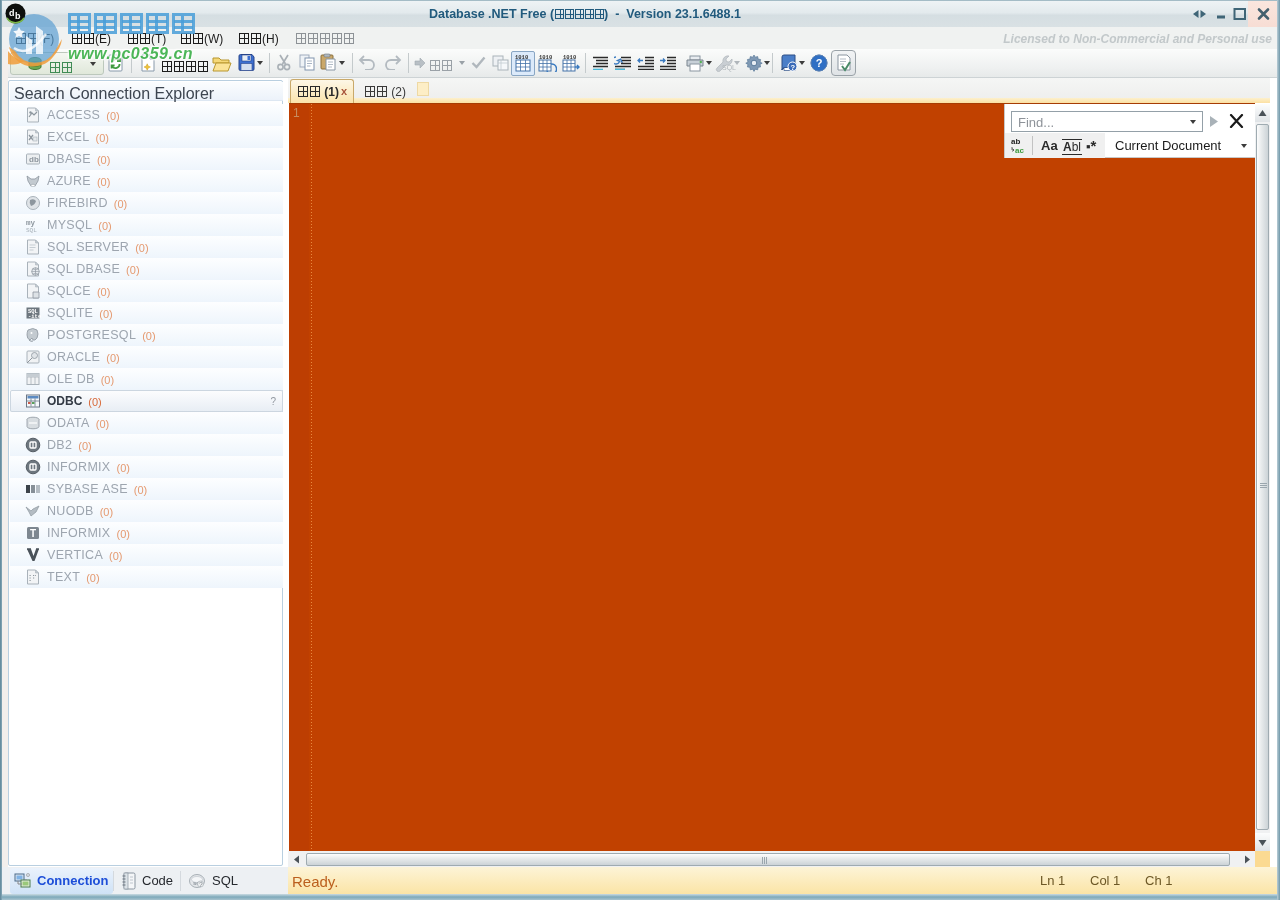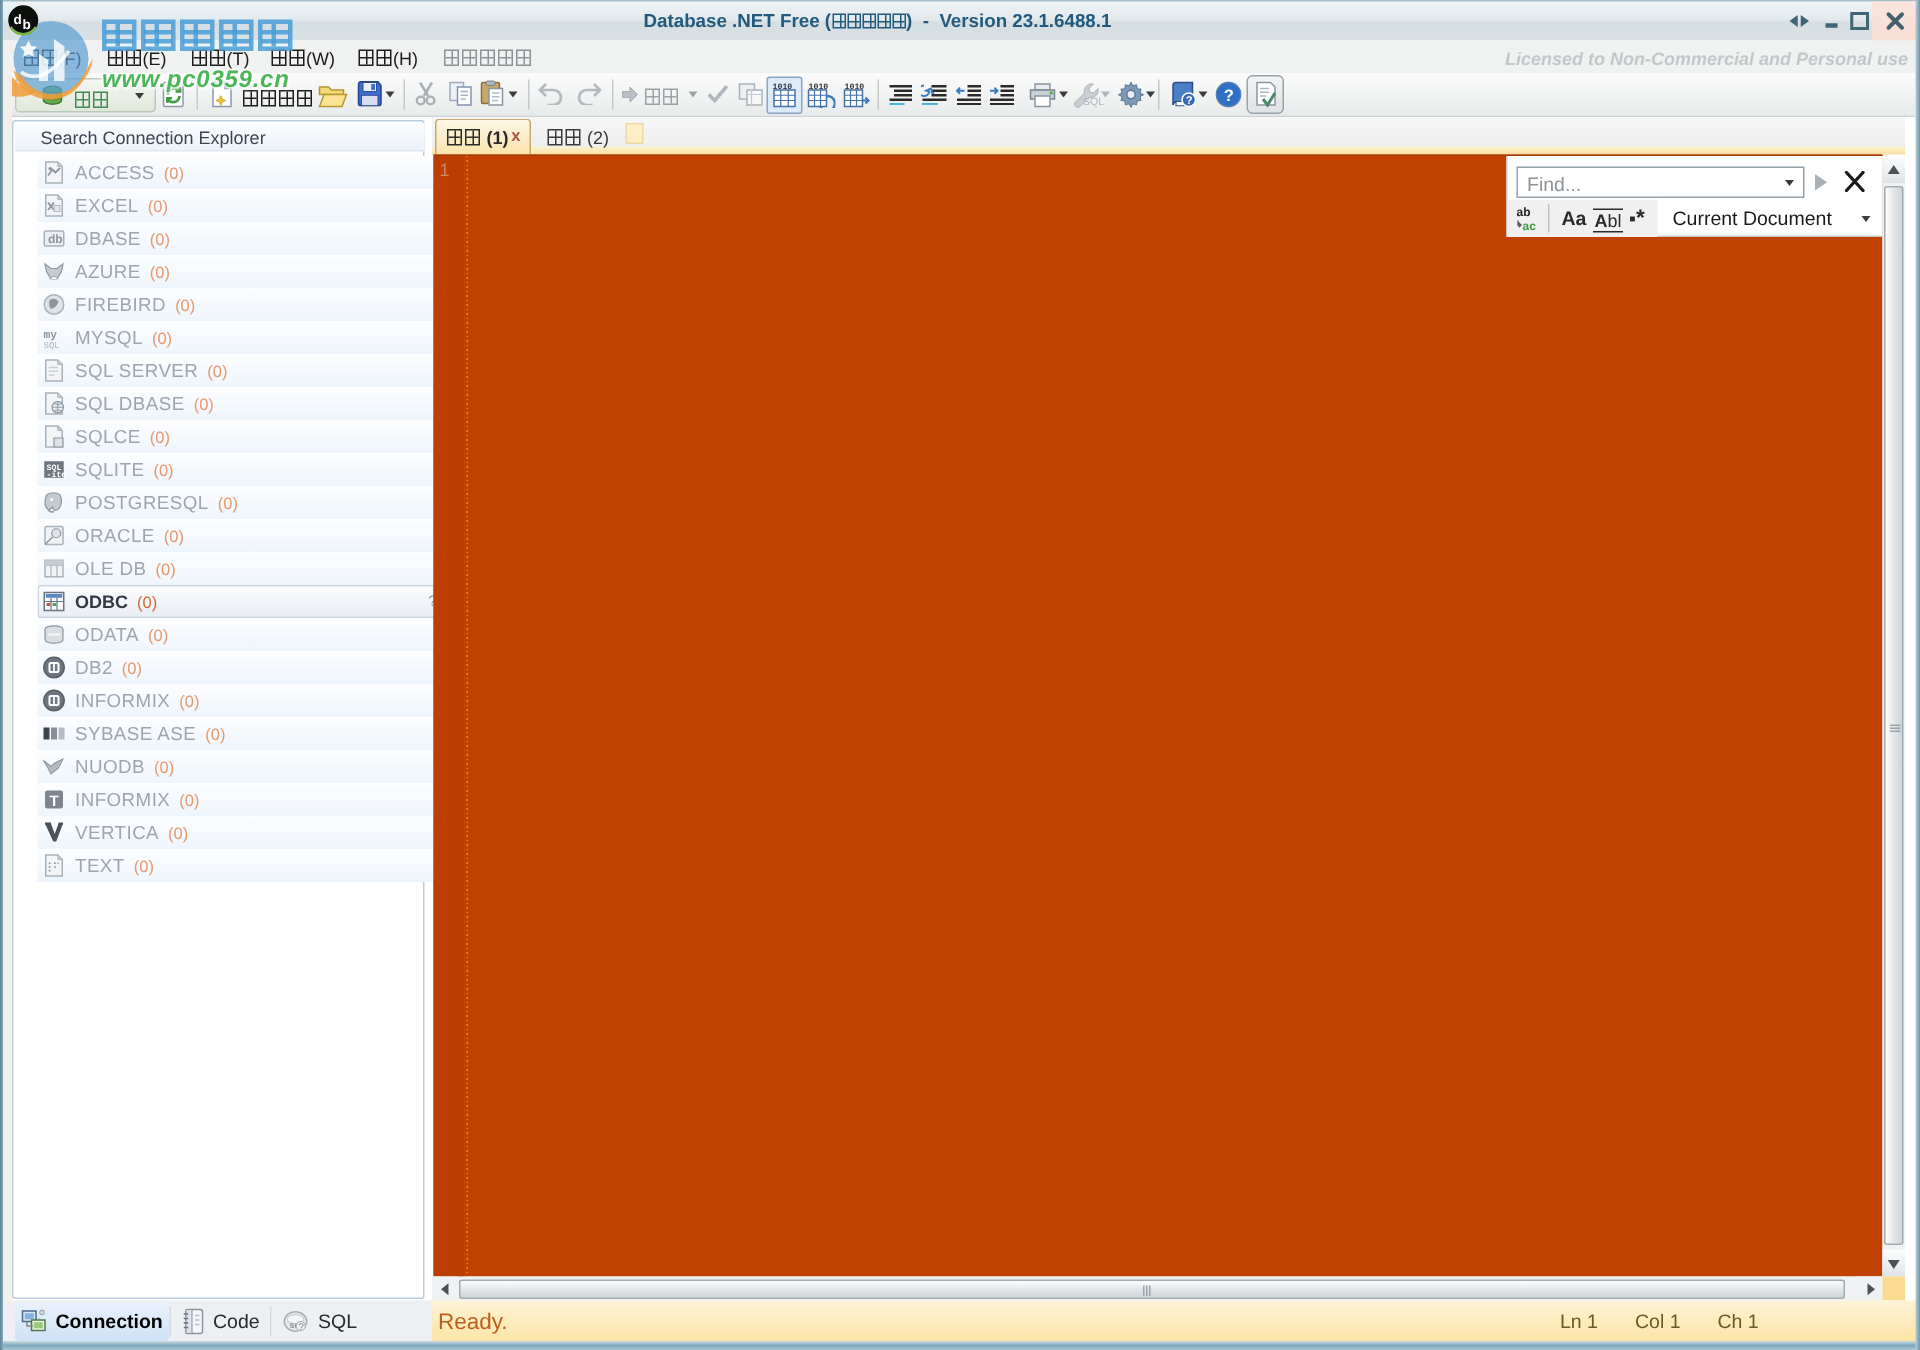--- a/index.html
+++ b/index.html
@@ -20,22 +20,22 @@
 #menubar{left:2px;top:27px;width:1275px;height:22px;background:#f0f2f1}
 .mi{position:absolute;top:32px;font-size:12px;color:#1c1c1c}
 #lic{right:8px;top:32px;font-size:12px;font-style:italic;font-weight:bold;color:#c2c8ca;position:absolute}
 
 #toolbar{left:2px;top:49px;width:1275px;height:29px;background:linear-gradient(#fbfcfb,#eef0f0 70%,#e7eaea);border-bottom:1px solid #cdd3d5}
 .tsep{position:absolute;top:4px;width:1px;height:20px;background:#c4cacc}
 .caret{width:0;height:0;border-left:3.5px solid transparent;border-right:3.5px solid transparent;border-top:4px solid #3c3c3c}
 
 #lpanel{left:8px;top:80px;width:275px;height:786px;background:#fff;border:1px solid #b9cfe0;border-radius:2px}
 #lphead{left:1px;top:1px;width:273px;height:19px;background:linear-gradient(#fbfdfe,#ecf2fa);border-bottom:1px solid #dde7f2;position:absolute}
-#lphead span{position:absolute;left:17px;top:3px;font-size:12px;color:#3d4550}
-.lrow{position:absolute;left:16px;width:273px;height:22px;background:linear-gradient(#fdfeff,#eef5fc);display:flex;align-items:center;padding-left:3px}
+#lphead span{position:absolute;left:4px;top:3px;font-size:16px;color:#3d4550}
+.lrow{position:absolute;left:1px;width:273px;height:22px;background:linear-gradient(#fdfeff,#eef5fc);display:flex;align-items:center;padding-left:15px}
 .lrow .ic{width:16px;height:16px;margin-right:6px;flex:none}
 .lrow .nm{font-size:12.5px;color:#9da5af;letter-spacing:.3px}
 .lrow .ct{font-size:11px;color:#e59a70;margin-left:6px;padding-top:1px}
 .lrow.sel{background:linear-gradient(#fdfdfe,#e7edf4);box-shadow:inset 0 0 0 1px #ccd6e0;border-radius:2px}
 .lrow .qm{margin-left:auto;margin-right:7px;color:#9298a0;font-size:10px}
 
 #tabbar{left:288px;top:78px;width:982px;height:25px;background:linear-gradient(#f5f6f5,#ededec)}
 #tab1{left:290px;top:79px;width:64px;height:24px;background:linear-gradient(#fdf7e7,#fbe3ab);border:1px solid #c9a96a;border-bottom:none;border-radius:3px 3px 0 0}
 #tab2{left:356px;top:82px;width:54px;height:21px}
 #tabsq{left:417px;top:82px;width:12px;height:14px;background:#fdeec6;border:1px solid #eed9a4}
@@ -513,21 +513,21 @@
 <div class="abs" id="sbright"></div>
 <div class="abs" id="tabConn"></div>
 <svg class="abs" style="left:14px;top:872px" width="18" height="18" viewBox="0 0 18 18">
     <rect x="1" y="2" width="9" height="7" fill="#dce6f0" stroke="#4a6a8a"></rect>
     <rect x="2.5" y="3.5" width="6" height="4" fill="#7fb2e5"></rect>
     <rect x="7" y="8" width="9" height="7" fill="#e8f0e0" stroke="#4a7a4a"></rect>
     <rect x="8.5" y="9.5" width="6" height="4" fill="#9ac87a"></rect>
     <path d="M4 9 v3 h4 M12 7 v1" stroke="#888" fill="none"></path>
     <circle cx="14" cy="3" r="1.6" fill="#d0d8e0" stroke="#888" stroke-width=".5"></circle>
   </svg>
-<span class="abs" style="left:37px;top:873px;font-size:13px;font-weight:bold;color:#000000">Connection</span>
+<span class="abs" style="left:37px;top:873px;font-size:13px;font-weight:bold;color:#1d4ed8">Connection</span>
 <div class="abs" style="left:113px;top:871px;width:1px;height:20px;background:#d4d9de"></div>
 <svg class="abs" style="left:120px;top:872px" width="17" height="18" viewBox="0 0 17 18">
     <rect x="4" y="1" width="11" height="16" rx="1.5" fill="#f4f6f8" stroke="#8a95a0"></rect>
     <rect x="4" y="1" width="4" height="16" fill="#dde3e8" stroke="#8a95a0" stroke-width=".7"></rect>
     <path d="M2.5 4 h3 M2.5 7 h3 M2.5 10 h3 M2.5 13 h3" stroke="#6a757f" stroke-width="1.1"></path>
     <path d="M10 5 h3 M10 8 h3 M10 11 h3" stroke="#b8c0c8" stroke-width=".9"></path>
   </svg>
 <span class="abs" style="left:142px;top:873px;font-size:13px;color:#26292e">Code</span>
 <div class="abs" style="left:180px;top:871px;width:1px;height:20px;background:#d4d9de"></div>
 <svg class="abs" style="left:188px;top:872px" width="18" height="18" viewBox="0 0 18 18">

